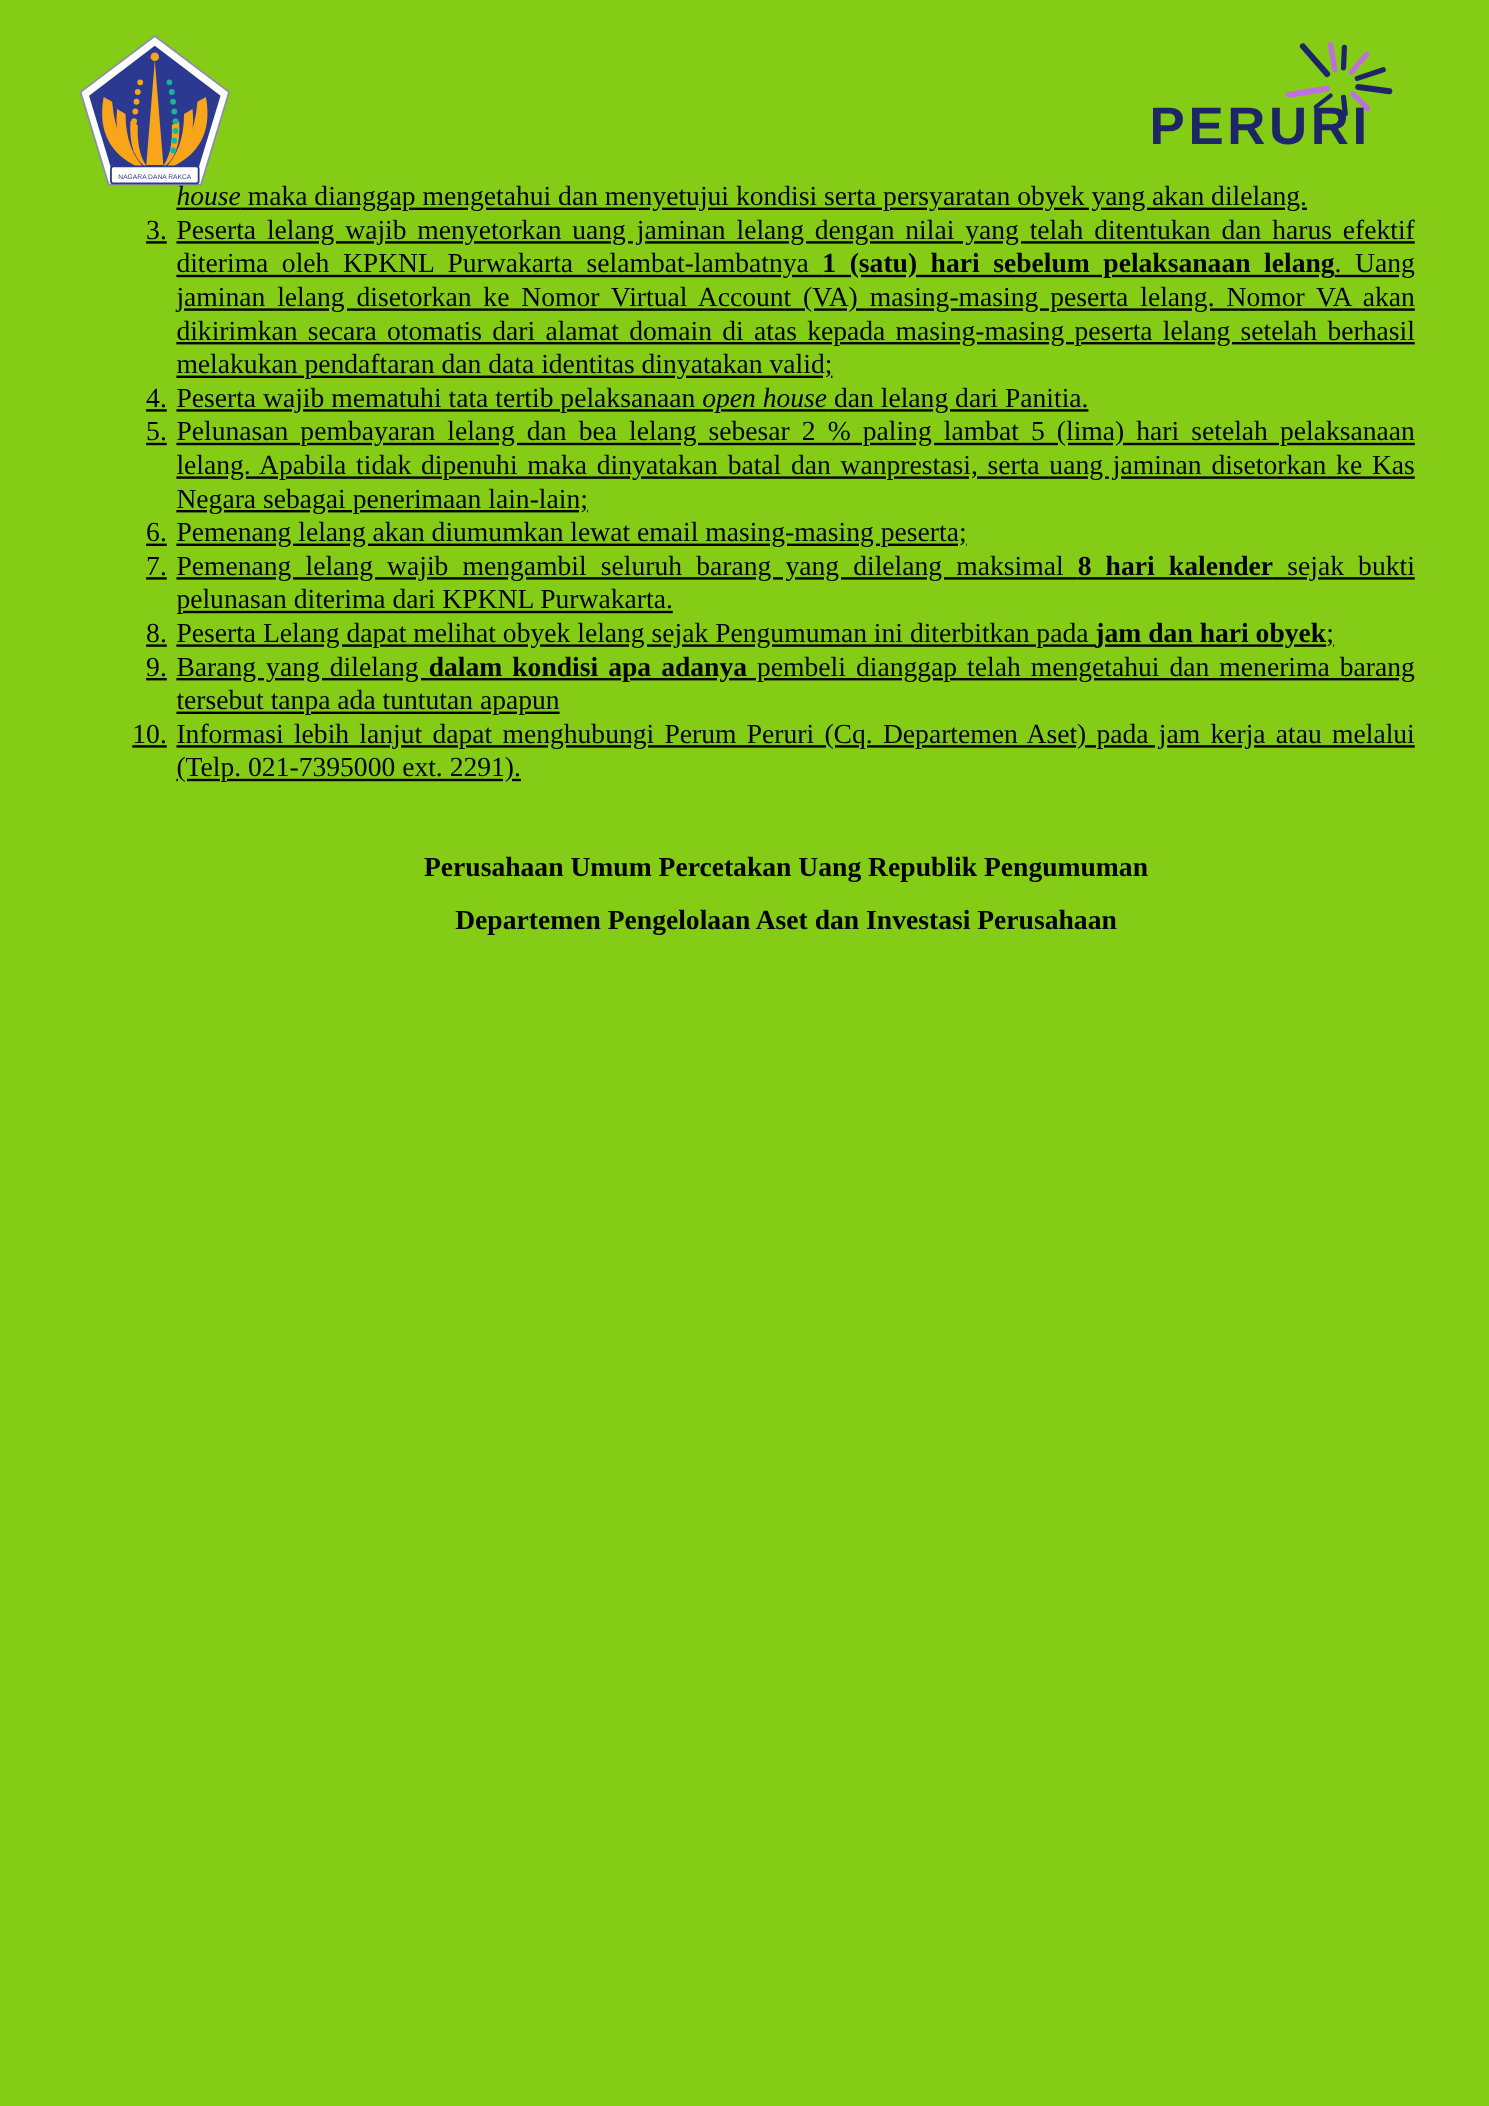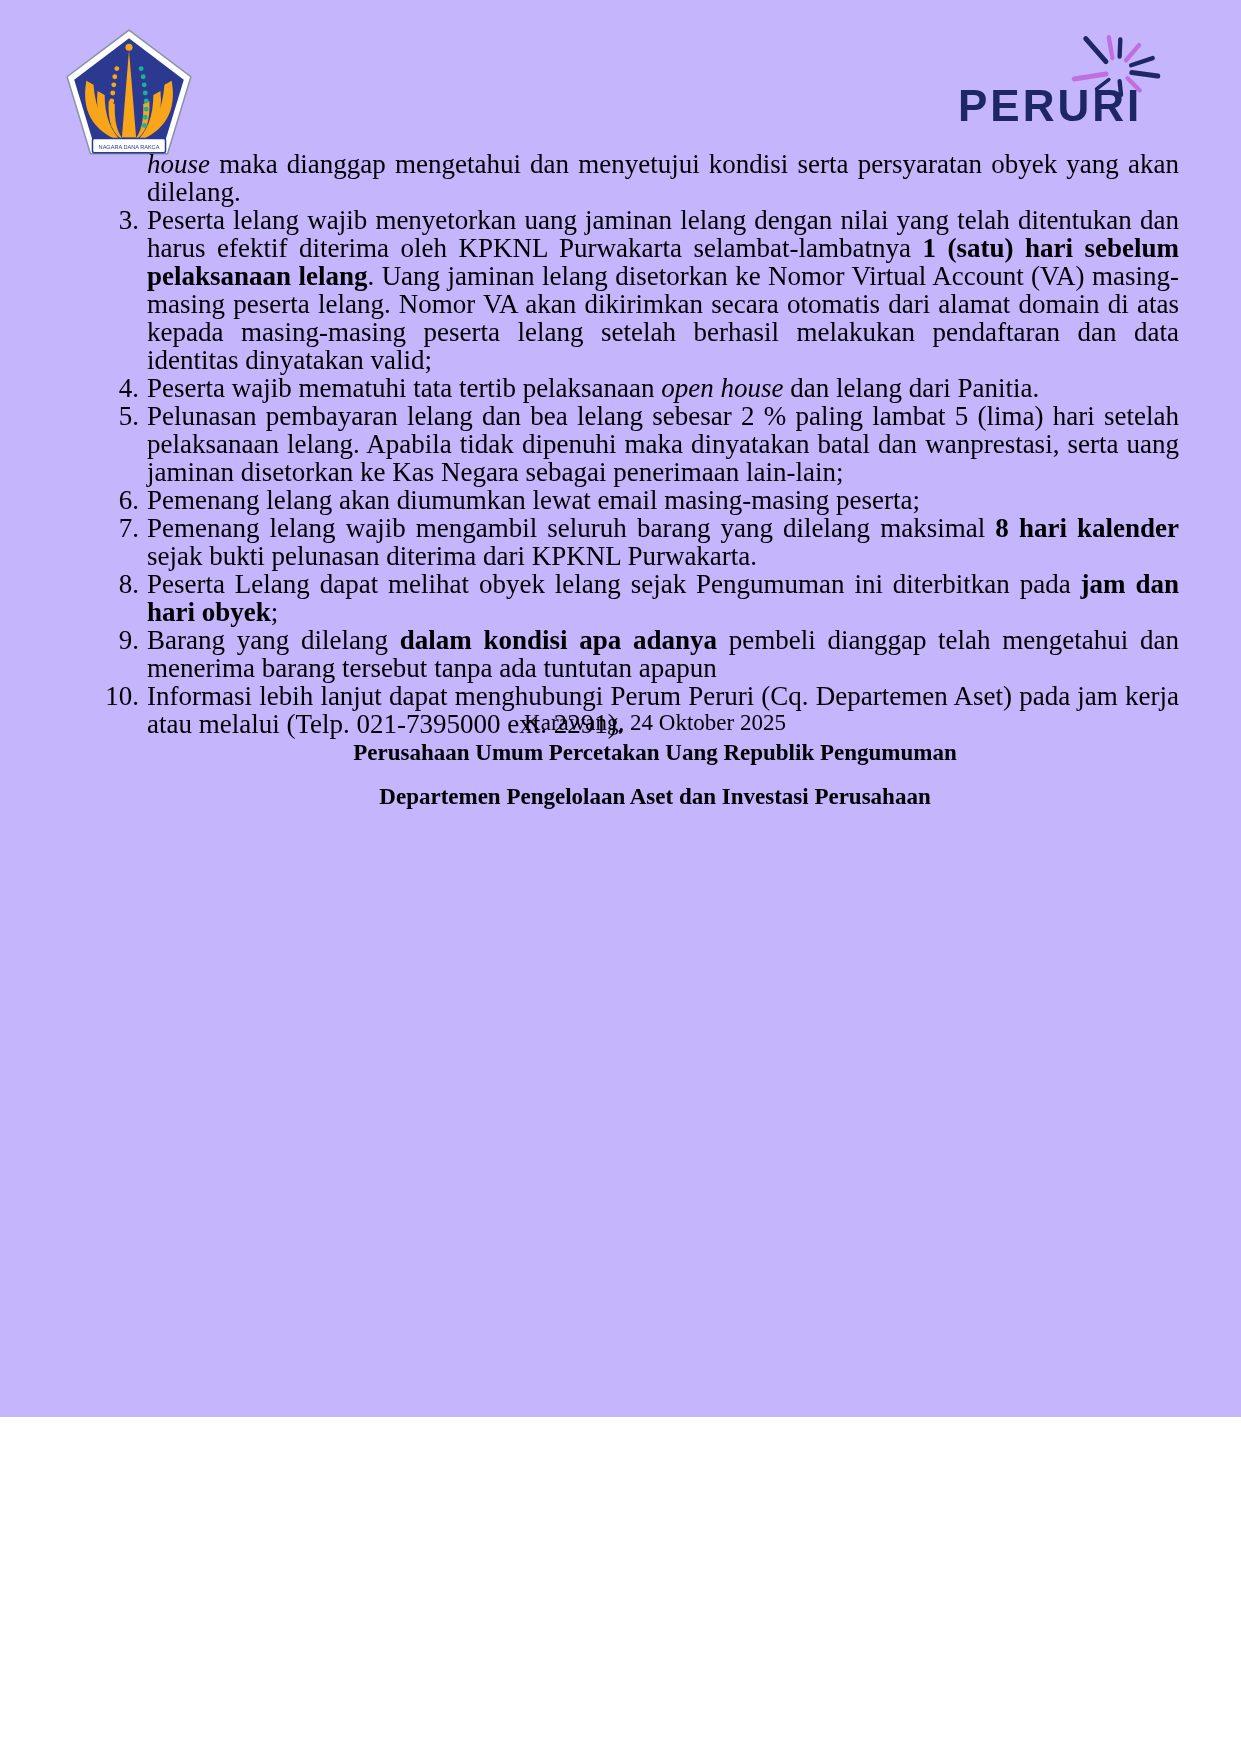--- a/index.html
+++ b/index.html
@@ -1,20 +1,20 @@
 <!DOCTYPE html>
 <html><head>
 <meta charset="utf-8">
 <style>
   html, body { margin: 0; padding: 0; background: #ffffff; }
   .page {
     position: relative;
     width: 1241px;
-    height: 1417px;
-    background: #c4b5fd;
+    height: 1755px;
+    background: #84cc16;
     font-family: "Liberation Serif", "DejaVu Serif", serif;
     color: #000000;
     overflow: hidden;
   }
 
   
   .kemenkeu-logo {
     position: absolute;
     left: 66px;
     top: 28px;
@@ -46,22 +46,23 @@
     letter-spacing: 3px;
     color: #1e2766;
   }
 
   
   .body-text {
     position: absolute;
     left: 103px;
     top: 150px;
     width: 1076px;
-    font-size: 27px;
+    font-size: 23px;
     line-height: 28px;
+    text-decoration: underline;
   }
   .cont-line {
     margin-left: 44px;
     text-align: justify;
   }
   .list { margin: 0; }
   .li { display: flex; }
   .num {
     flex: 0 0 36px;
     text-align: right;
@@ -193,18 +194,17 @@
         </div>
 
         <div class="li">
           <span class="num">10.</span>
           <span class="txt"><span class="">Informasi lebih lanjut dapat menghubungi Perum Peruri (Cq. Departemen Aset) pada jam kerja atau melalui (Telp. 021-7395000 ext. 2291).</span></span>
         </div>
       </div>
   </div>
 
   <div class="closing">
-    <div class="place-date">Karawang, 24 Oktober 2025</div>
     <div class="company">Perusahaan Umum Percetakan Uang Republik Pengumuman</div>
     <div class="department">Departemen Pengelolaan Aset dan Investasi Perusahaan</div>
   </div>
 
 </div>
 
 </body></html>

